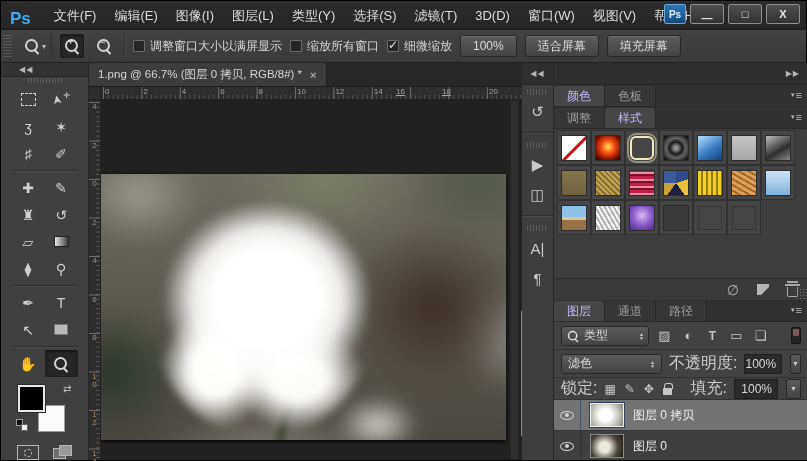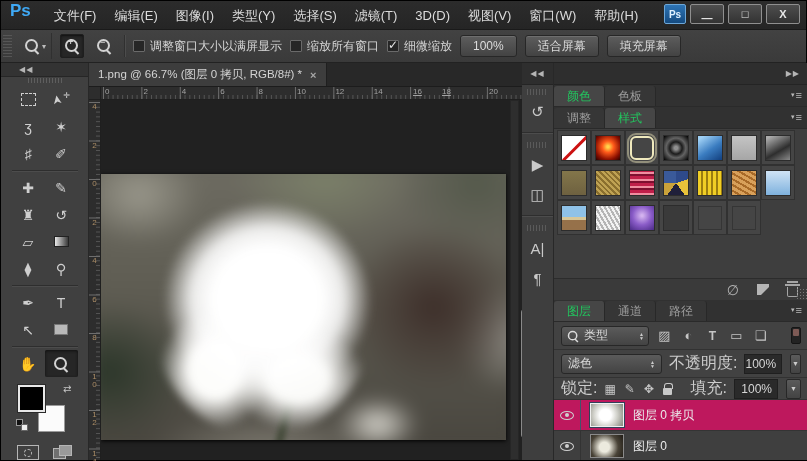--- a/index.html
+++ b/index.html
@@ -1,21 +1,21 @@
 <!DOCTYPE html>
 <html><head>
 <meta charset="utf-8">
 <style>
   *{box-sizing:border-box;margin:0;padding:0}
   html,body{width:807px;height:461px;overflow:hidden;background:#1d1d1d;
     font-family:"Liberation Sans","DejaVu Sans",sans-serif;}
   .app{width:807px;height:461px;background:#3f3f3f;position:relative;display:flex;flex-direction:column;border:1px solid #000}
 
   
-  .titlebar{height:29px;background:linear-gradient(#2c2c2c,#252525);display:flex;align-items:flex-start;border-bottom:1px solid #1a1a1a;flex:0 0 29px}
+  .titlebar{height:29px;background:linear-gradient(#2c2c2c,#252525);display:flex;align-items:flex-end;border-bottom:1px solid #1a1a1a;flex:0 0 29px}
   .ps-logo{color:#3fa9f5;font-weight:bold;font-size:17px;margin:0 14px 0 9px;letter-spacing:0}
   .menus{display:flex;align-items:center;height:100%}
   .menu-item{color:#dcdcdc;font-size:13px;padding:0 9px;line-height:29px;cursor:default}
   .win-zone{position:absolute;right:6px;top:3px;display:flex;gap:4px;align-items:center}
   .app-badge{width:22px;height:20px;background:linear-gradient(#2d74b5,#144a80);border:1px solid #6da7d8;border-radius:2px;color:#dff0ff;font-size:10px;font-weight:bold;display:flex;align-items:center;justify-content:center}
   .win-btn{width:34px;height:20px;background:linear-gradient(#4e4e4e,#333);border:1px solid #8f8f8f;border-radius:2px;color:#e8e8e8;font-size:11px;display:flex;align-items:center;justify-content:center;font-weight:bold}
   .win-btn.min span{margin-top:7px}
 
   
   .optionsbar{height:33px;flex:0 0 33px;background:linear-gradient(#424242,#3a3a3a);border-bottom:1px solid #222;display:flex;align-items:center;gap:8px;padding:0 8px 0 0;position:relative}
@@ -111,21 +111,21 @@
   .dock-head{height:22px;background:#2e2e2e;border-bottom:1px solid #242424;display:flex;align-items:center;justify-content:center;color:#b5b5b5;font-size:8px;letter-spacing:1px}
   .dock-grip{height:6px;margin:4px 5px 2px;background:repeating-linear-gradient(90deg,#5a5a5a 0 1px,transparent 1px 3px)}
   .dock-icon{height:30px;display:flex;align-items:center;justify-content:center;color:#c9c9c9;font-size:15px}
   .dock-sep{height:1px;background:#2e2e2e;box-shadow:0 1px 0 #4c4c4c;margin:5px 0}
 
   
   .right-col{width:254px;flex:0 0 254px;display:flex;flex-direction:column;background:#3f3f3f}
   .right-head{height:22px;flex:0 0 22px;background:#2e2e2e;border-bottom:1px solid #242424;display:flex;align-items:center;justify-content:flex-end;padding-right:8px;color:#b5b5b5;font-size:8px;letter-spacing:1px}
   .tabrow{height:22px;flex:0 0 22px;background:#313131;display:flex;align-items:flex-end;position:relative;border-bottom:1px solid #2a2a2a}
   .ptab{height:20px;line-height:20px;padding:0 13px;font-size:12px;color:#9c9c9c;background:#363636;border-right:1px solid #282828;border-radius:3px 3px 0 0}
-  .ptab.active{background:#464646;color:#22c55e}
+  .ptab.active{background:#464646;color:#c4b5fd}
   .panel-menu{position:absolute;right:6px;top:4px;color:#b9b9b9;font-size:11px;display:flex;align-items:center;gap:1px}
   .panel-menu .tri{font-size:7px}
 
   
   .styles-panel{height:171px;flex:0 0 171px;background:#3e3e3e;display:flex;flex-direction:column}
   .styles-grid{display:flex;flex-wrap:wrap;width:240px;margin:1px 0 0 3px}
   .style-cell{width:34px;height:35px;border:1px solid #313131;background:#454545;display:flex;align-items:center;justify-content:center}
   .style-thumb{width:24px;height:24px;box-shadow:0 0 0 1px #2c2c2c}
   .t-none .style-thumb{position:relative;overflow:hidden;background:#fff}
   .t-none .style-thumb::after{content:'';position:absolute;left:-4px;top:11px;width:34px;height:2.5px;background:#cc1111;transform:rotate(-45deg)}
@@ -158,21 +158,21 @@
   .plabel{color:#cccccc;font-size:16px;white-space:nowrap}
   .val-box{height:20px;width:44px;background:#2a2a2a;border:1px solid #1f1f1f;color:#d6d6d6;font-size:12px;display:flex;align-items:center;justify-content:flex-end;padding-right:5px}
   .dd-btn{height:20px;width:15px;background:linear-gradient(#5b5b5b,#434343);border:1px solid #272727;border-radius:2px;display:flex;align-items:center;justify-content:center;color:#ccc;font-size:7px;margin-left:1px}
   .lock-row{height:22px;flex:0 0 22px}
   .lockicons{display:flex;align-items:center;gap:9px}
   .licon{color:#c5c5c5;font-size:12px}
   .lock{width:9px;height:7px;background:#c9c9c9;border-radius:1px;position:relative;margin-top:5px}
   .lock::before{content:'';position:absolute;left:1px;top:-5px;width:7px;height:5px;border:1.5px solid #c9c9c9;border-bottom:none;border-radius:3px 3px 0 0}
   .layers-list{flex:1;overflow:hidden;background:#3f3f3f}
   .layer-row{height:31px;display:flex;align-items:center;border-bottom:1px solid #343434;background:#3f3f3f}
-  .layer-row.selected{background:#be185d}
+  .layer-row.selected{background:#737373}
   .eye-cell{width:27px;flex:0 0 27px;height:100%;display:flex;align-items:center;justify-content:center;border-right:1px solid #333}
   .layer-row.selected .eye-cell{border-right:1px solid #43546a}
   .eye{width:14px;height:9px;border-radius:50%;border:1px solid #cfcfcf;position:relative}
   .eye::after{content:'';position:absolute;left:4px;top:1.5px;width:4px;height:4px;background:#cfcfcf;border-radius:50%}
   .thumb{width:34px;height:24px;margin:0 9px;border:1px solid #8a8a8a;flex:0 0 34px}
   .thumb.sel{border:1px solid #f0f0f0;box-shadow:0 0 0 1px #30405a}
   .thumb.light{background:radial-gradient(circle at 45% 50%,#ffffff 28%,#cfcfc8 58%,#84847c 100%)}
   .thumb.dark{background:radial-gradient(circle at 42% 55%,#eceade 22%,#4a4438 62%,#1f1b15 100%)}
   .lname{color:#ececec;font-size:12px}
 </style>
@@ -180,26 +180,27 @@
 <body>
 
 <div class="app">
 
   <div class="titlebar">
     <span class="ps-logo">Ps</span>
     <nav class="menus">
         <span class="menu-item">文件(F)</span>
         <span class="menu-item">编辑(E)</span>
         <span class="menu-item">图像(I)</span>
+        <span class="menu-item">图层(L)</span>
         <span class="menu-item">类型(Y)</span>
         <span class="menu-item">选择(S)</span>
         <span class="menu-item">滤镜(T)</span>
         <span class="menu-item">3D(D)</span>
+        <span class="menu-item">窗口(W)</span>
         <span class="menu-item">视图(V)</span>
-        <span class="menu-item">窗口(W)</span>
         <span class="menu-item">帮助(H)</span>
       </nav>
     <div class="win-zone">
       <span class="app-badge">Ps</span>
       <span class="win-btn min">
           <span>—</span>
         </span>
       <span class="win-btn">
           <span>□</span>
         </span>
@@ -339,21 +340,21 @@
         <div class="ruler-corner"></div>
         <div class="h-ruler">
             <span class="hnum" style="left: 2px;">0</span>
             <span class="hnum" style="left: 40.4px;">2</span>
             <span class="hnum" style="left: 78.8px;">4</span>
             <span class="hnum" style="left: 117.2px;">6</span>
             <span class="hnum" style="left: 155.6px;">8</span>
             <span class="hnum" style="left: 194px;">10</span>
             <span class="hnum" style="left: 232.4px;">12</span>
             <span class="hnum" style="left: 270.8px; text-align: center;">14</span>
-            <span class="hnum" style="left: 310px; text-decoration: underline;">16</span>
+            <span class="hnum" style="left: 293px; text-decoration: underline;">16</span>
             <span class="hnum" style="left: 339px; text-decoration: underline;">18</span>
             <span class="hnum" style="left: 386px;">20</span>
           </div>
       </div>
       <div class="canvas-body">
         <div class="v-ruler">
             <span class="vnum" style="top: 3px;">4</span>
             <span class="vnum" style="top: 41.5px;">2</span>
             <span class="vnum" style="top: 80px;">0</span>
             <span class="vnum" style="top: 118.5px;">2</span>

